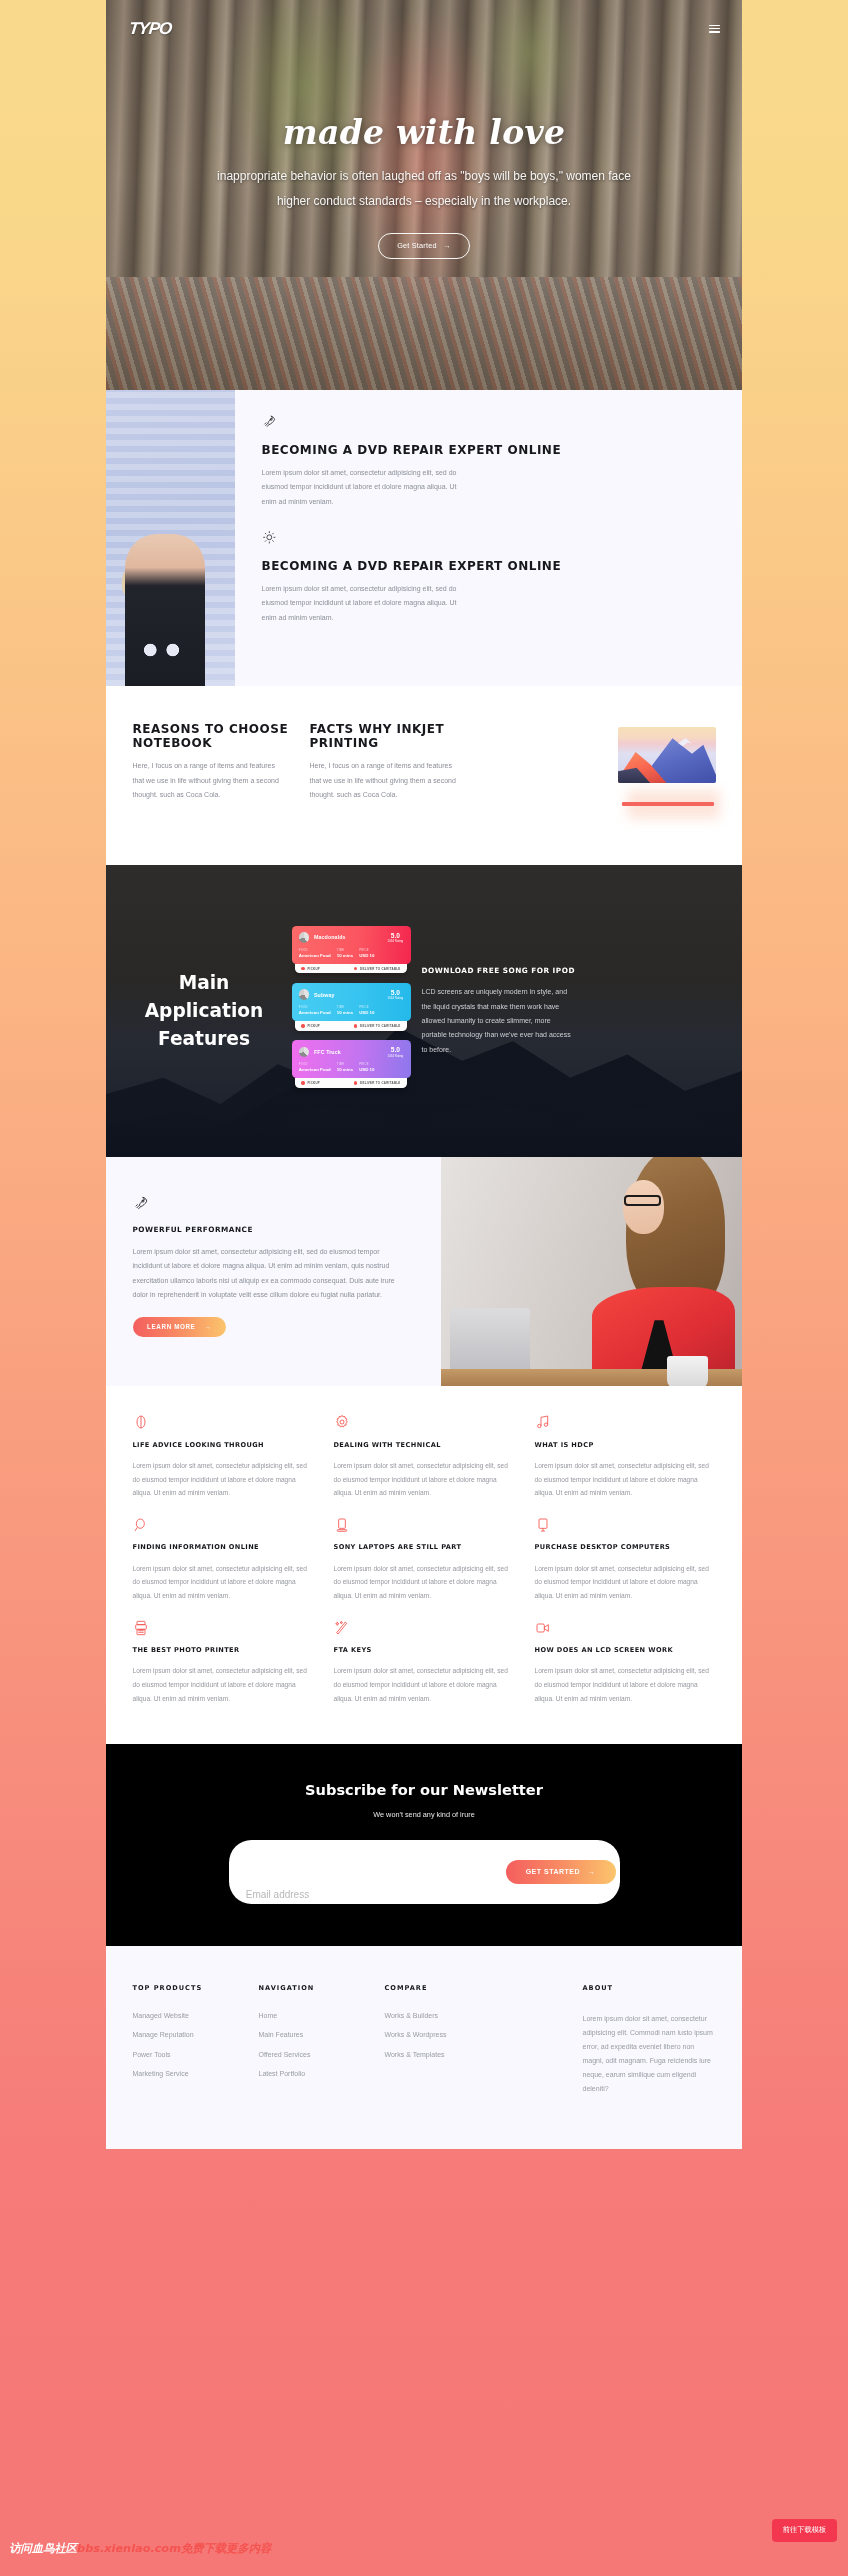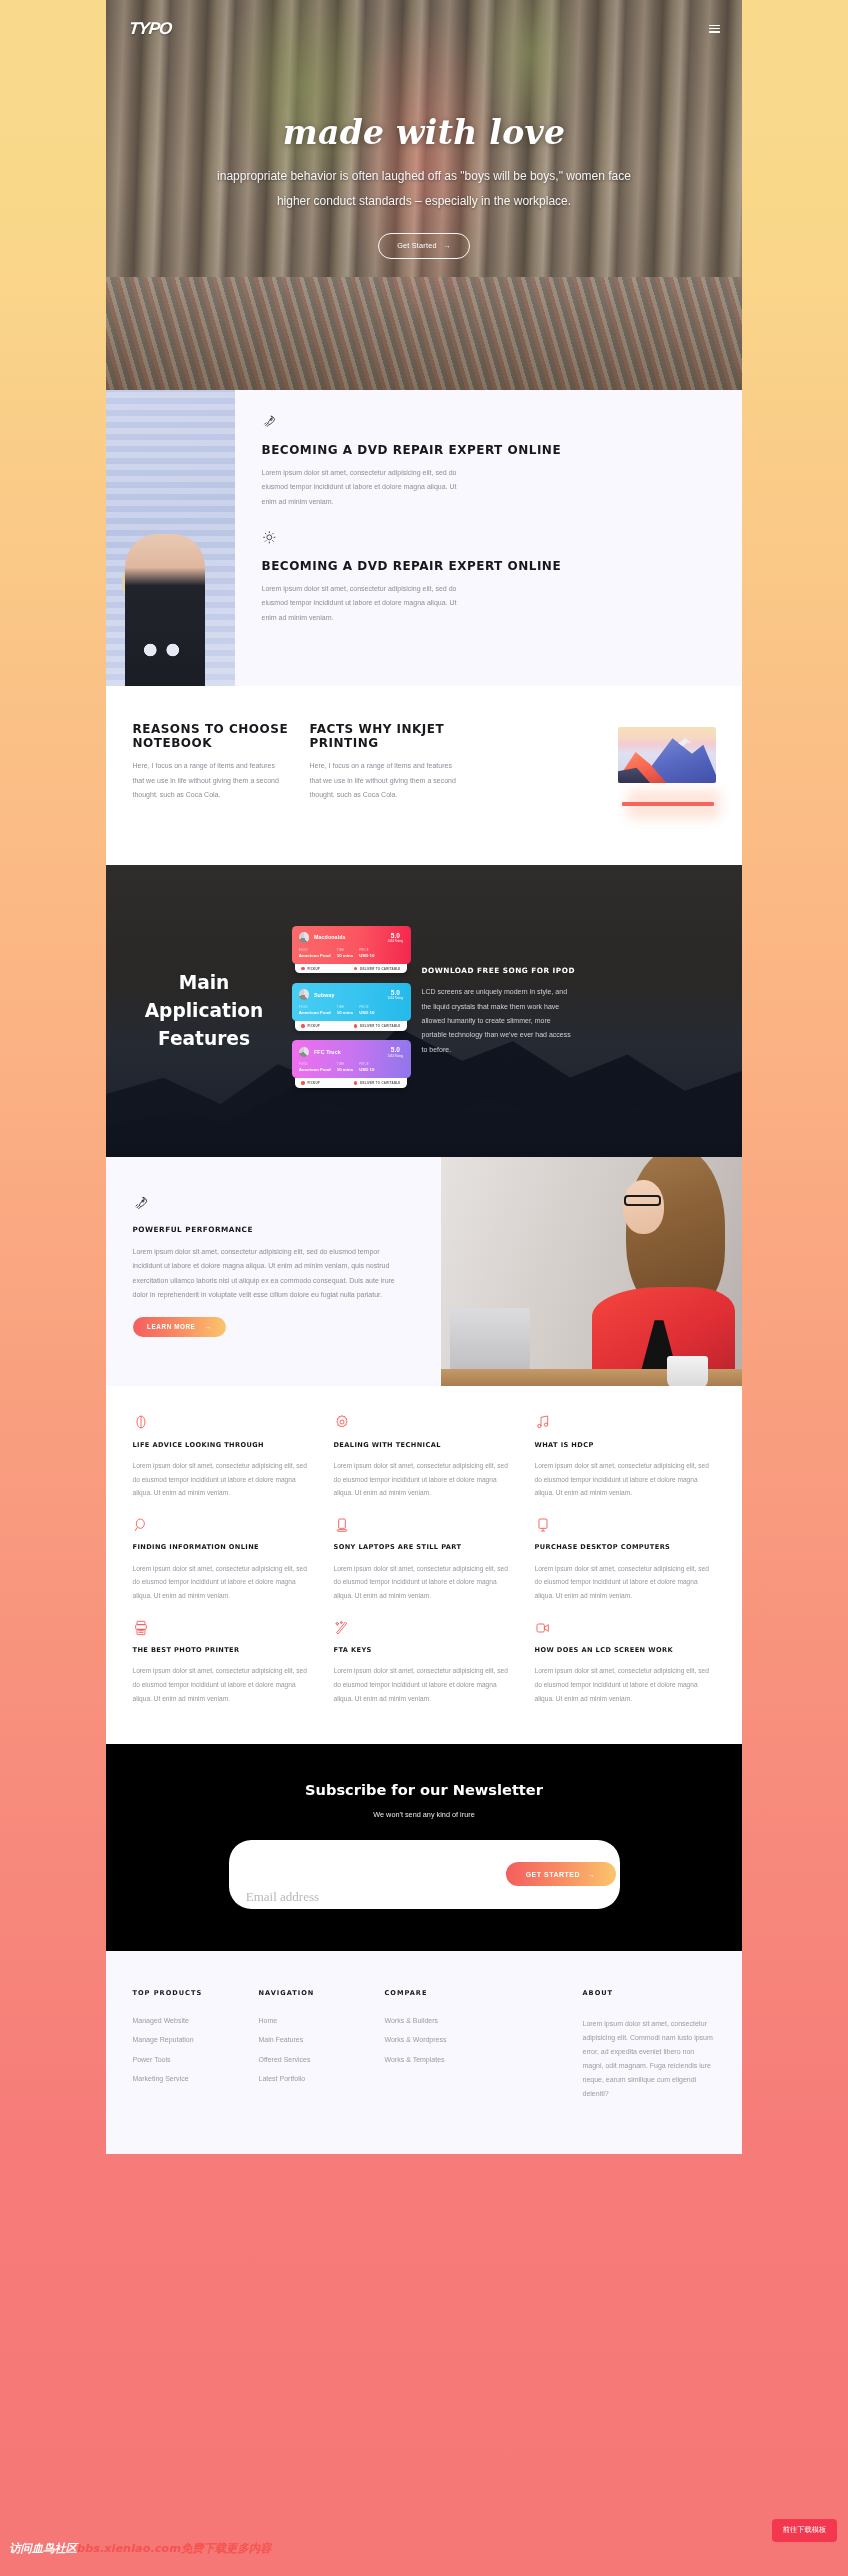--- a/index.html
+++ b/index.html
@@ -177,21 +177,21 @@
      margin-bottom:10.6px; font-family:"DejaVu Sans", sans-serif; }
   .cell p { font-size:6.6px; line-height:2.05; color:#96989f; }
 
   
   .news { background:#000; padding:37px 26.5px 42px; text-align:center; }
   .news h2 { color:#fff; font-size:14.6px; font-weight:bold; font-family:"DejaVu Sans", sans-serif; }
   .news p { color:#e9e9e9; font-size:7.3px; margin-top:12px; }
   .nform { margin:21px auto 0; width:391px; background:#fff; border-radius:22.5px;
      display:flex; align-items:center; padding:4px; }
   .nform input { flex:1; border:0; outline:0; background:transparent; padding:0 13.3px;
-     font-size:13px; color:#555; font-family:Liberation Serif, serif;margin-top:45px; }
+     font-size:10px; color:#555; font-family:Liberation Sans, sans-serif;margin-top:45px; }
   .nform input::placeholder { color:#b8b8b8; }
   .nbtn { display:flex; align-items:center; gap:8px; padding:8.6px 20px; border-radius:20px;
      color:#fff; font-size:7px; font-weight:bold; letter-spacing:0.5px; cursor:pointer;
      background:linear-gradient(90deg,#f45e5e 0%, #f88a63 48%, #fbc56c 100%); }
 
   
   .foot { background:#f8f8fe; padding:38px 26.5px 53px; display:flex; }
   .fcol { width:101px; margin-right:25px; }
   .fcol.about { width:133px; margin-right:0; margin-left:auto; }
   .fcol h5 { font-size:6.6px; font-weight:bold; letter-spacing:1px; color:#17181c;

